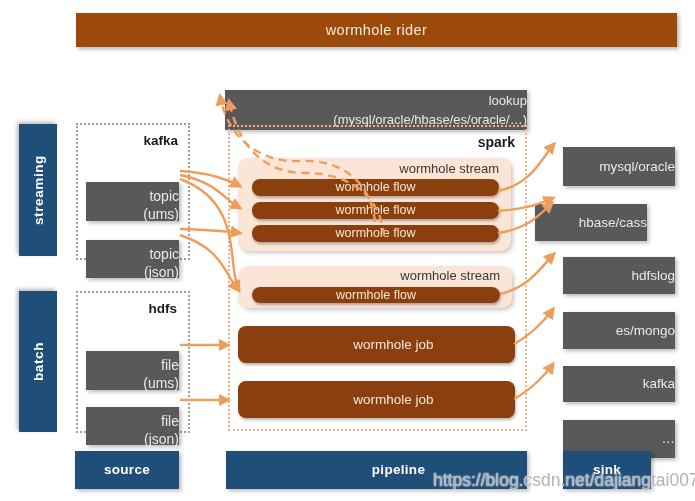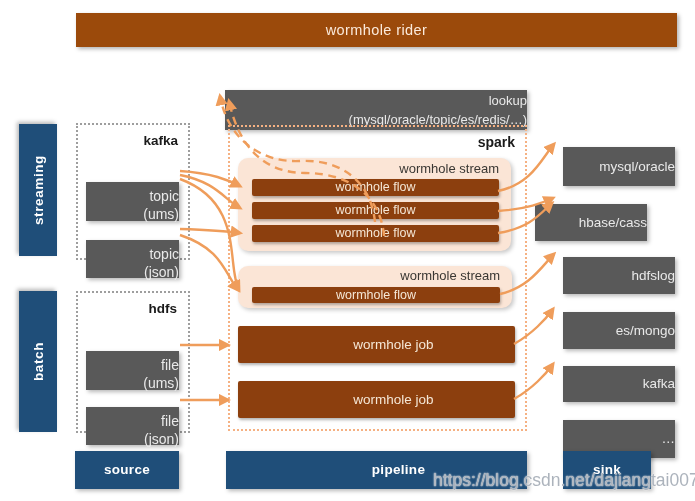--- a/index.html
+++ b/index.html
@@ -11,21 +11,21 @@
   .graybox{
     background:#595959;color:#e9e9e9;text-align:right;
     box-shadow:2px 2px 4px rgba(0,0,0,.28);
     margin-top:25px;
   }
   .bluebox{
     background:#1F4E79;color:#ffffff;text-align:center;font-weight:bold;
     box-shadow:2px 2px 4px rgba(0,0,0,.28);
   }
   .brownbar{
-    background:#8C3F0E;color:#F5E7D6;text-align:center;border-radius:2px;
+    background:#8C3F0E;color:#F5E7D6;text-align:center;border-radius:8px;
     box-shadow:1px 2px 3px rgba(0,0,0,.3);
   }
   .banner{
     background:#9B4A0B;color:#FBEADB;text-align:center;
     font-size:14.5px;line-height:34px;letter-spacing:.4px;
     box-shadow:2px 2px 4px rgba(0,0,0,.3);
   }
   .dottedgray{border:2px dotted #9E9E9E;background:transparent;}
   .sparkbox{border:2.5px dotted #F5B183;background:transparent;}
   .streambox{
@@ -53,21 +53,21 @@
 </style>
 </head>
 <body>
 
 <div id="canvas">
 
   <div class="abs banner" style="left:76px;top:13px;width:601px;height:34px;">wormhole rider</div>
 
   <div class="abs graybox" style="left:225px;top:65px;width:302px;height:40px;font-size:13px;line-height:1.45;padding-top:2px;">
     <div>lookup</div>
-    <div>(mysql/oracle/topic/es/redis/…)</div>
+    <div>(mysql/oracle/hbase/es/oracle/…)</div>
   </div>
 
   <div class="abs bluebox lane" style="left:19px;top:124px;width:38px;height:132px;">streaming</div>
   <div class="abs bluebox lane" style="left:19px;top:291px;width:38px;height:141px;">batch</div>
 
   <div class="abs dottedgray" style="left:76px;top:123px;width:114px;height:137px;">
     <span class="groupTitle" style="right:10px;top:8px;">kafka</span>
   </div>
   <div class="abs graybox twoline" style="left:86px;top:157px;width:93px;height:39px;">
     <div>topic</div>

